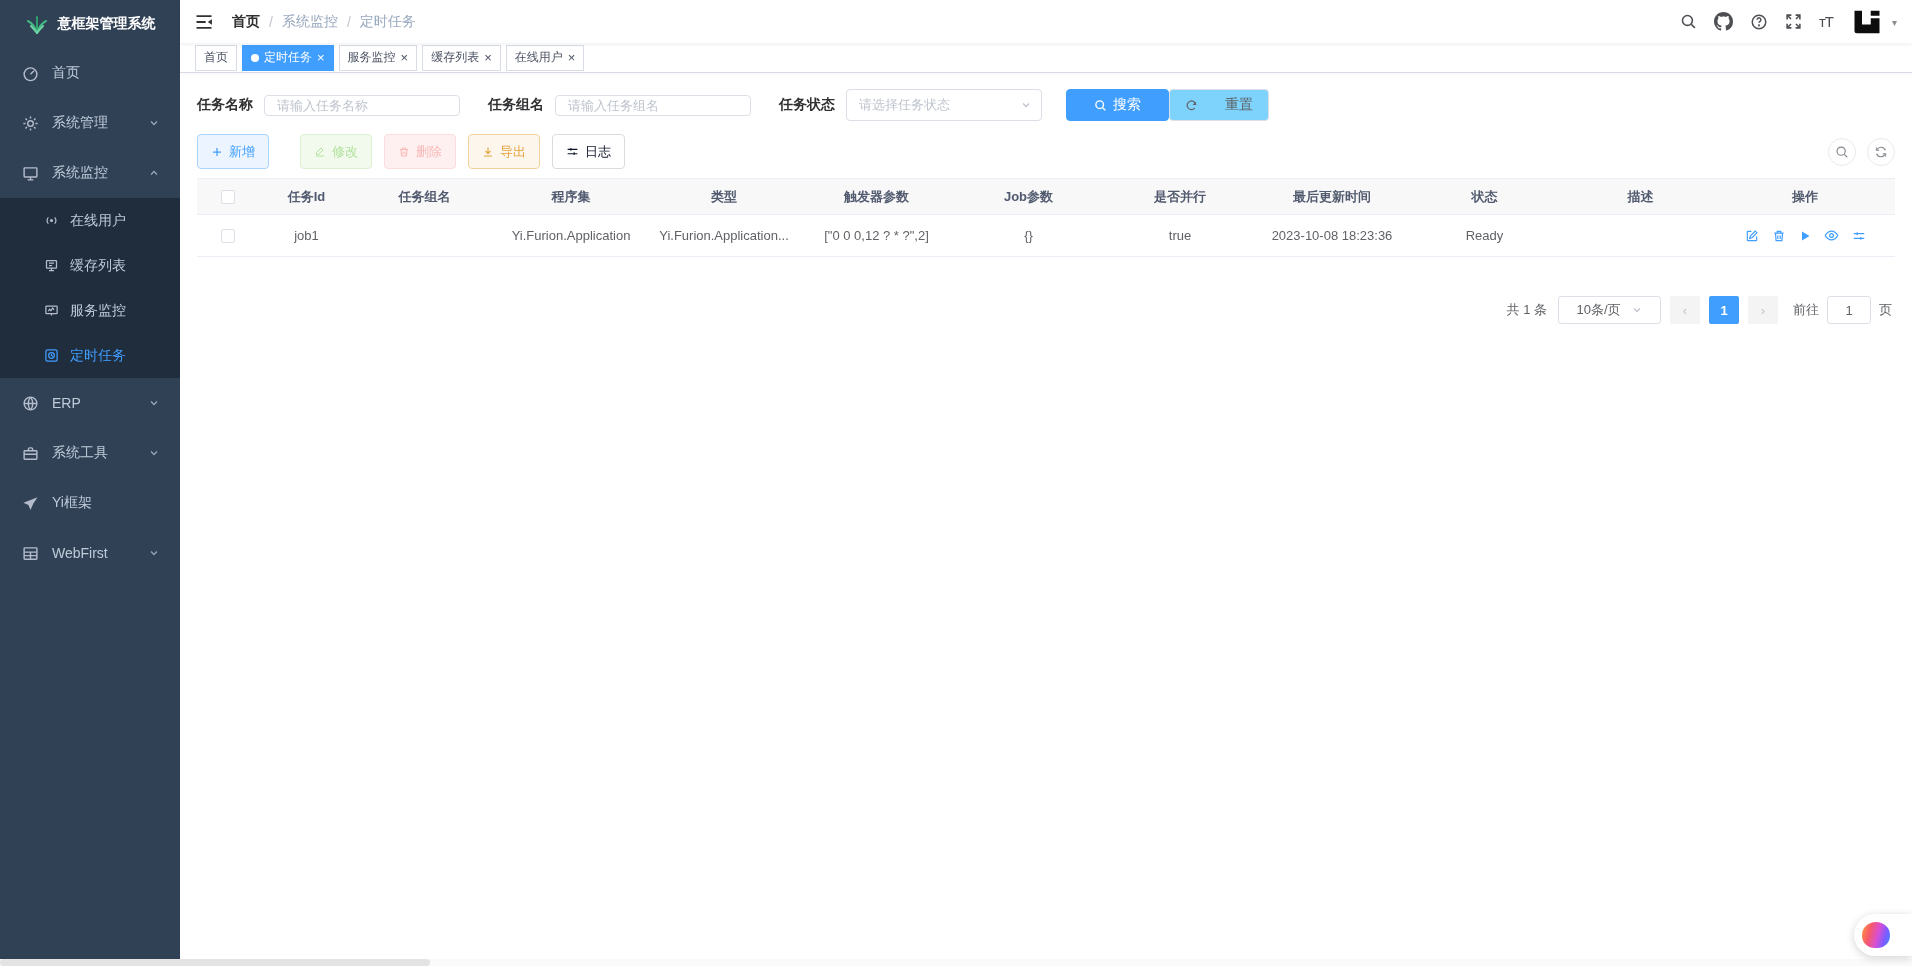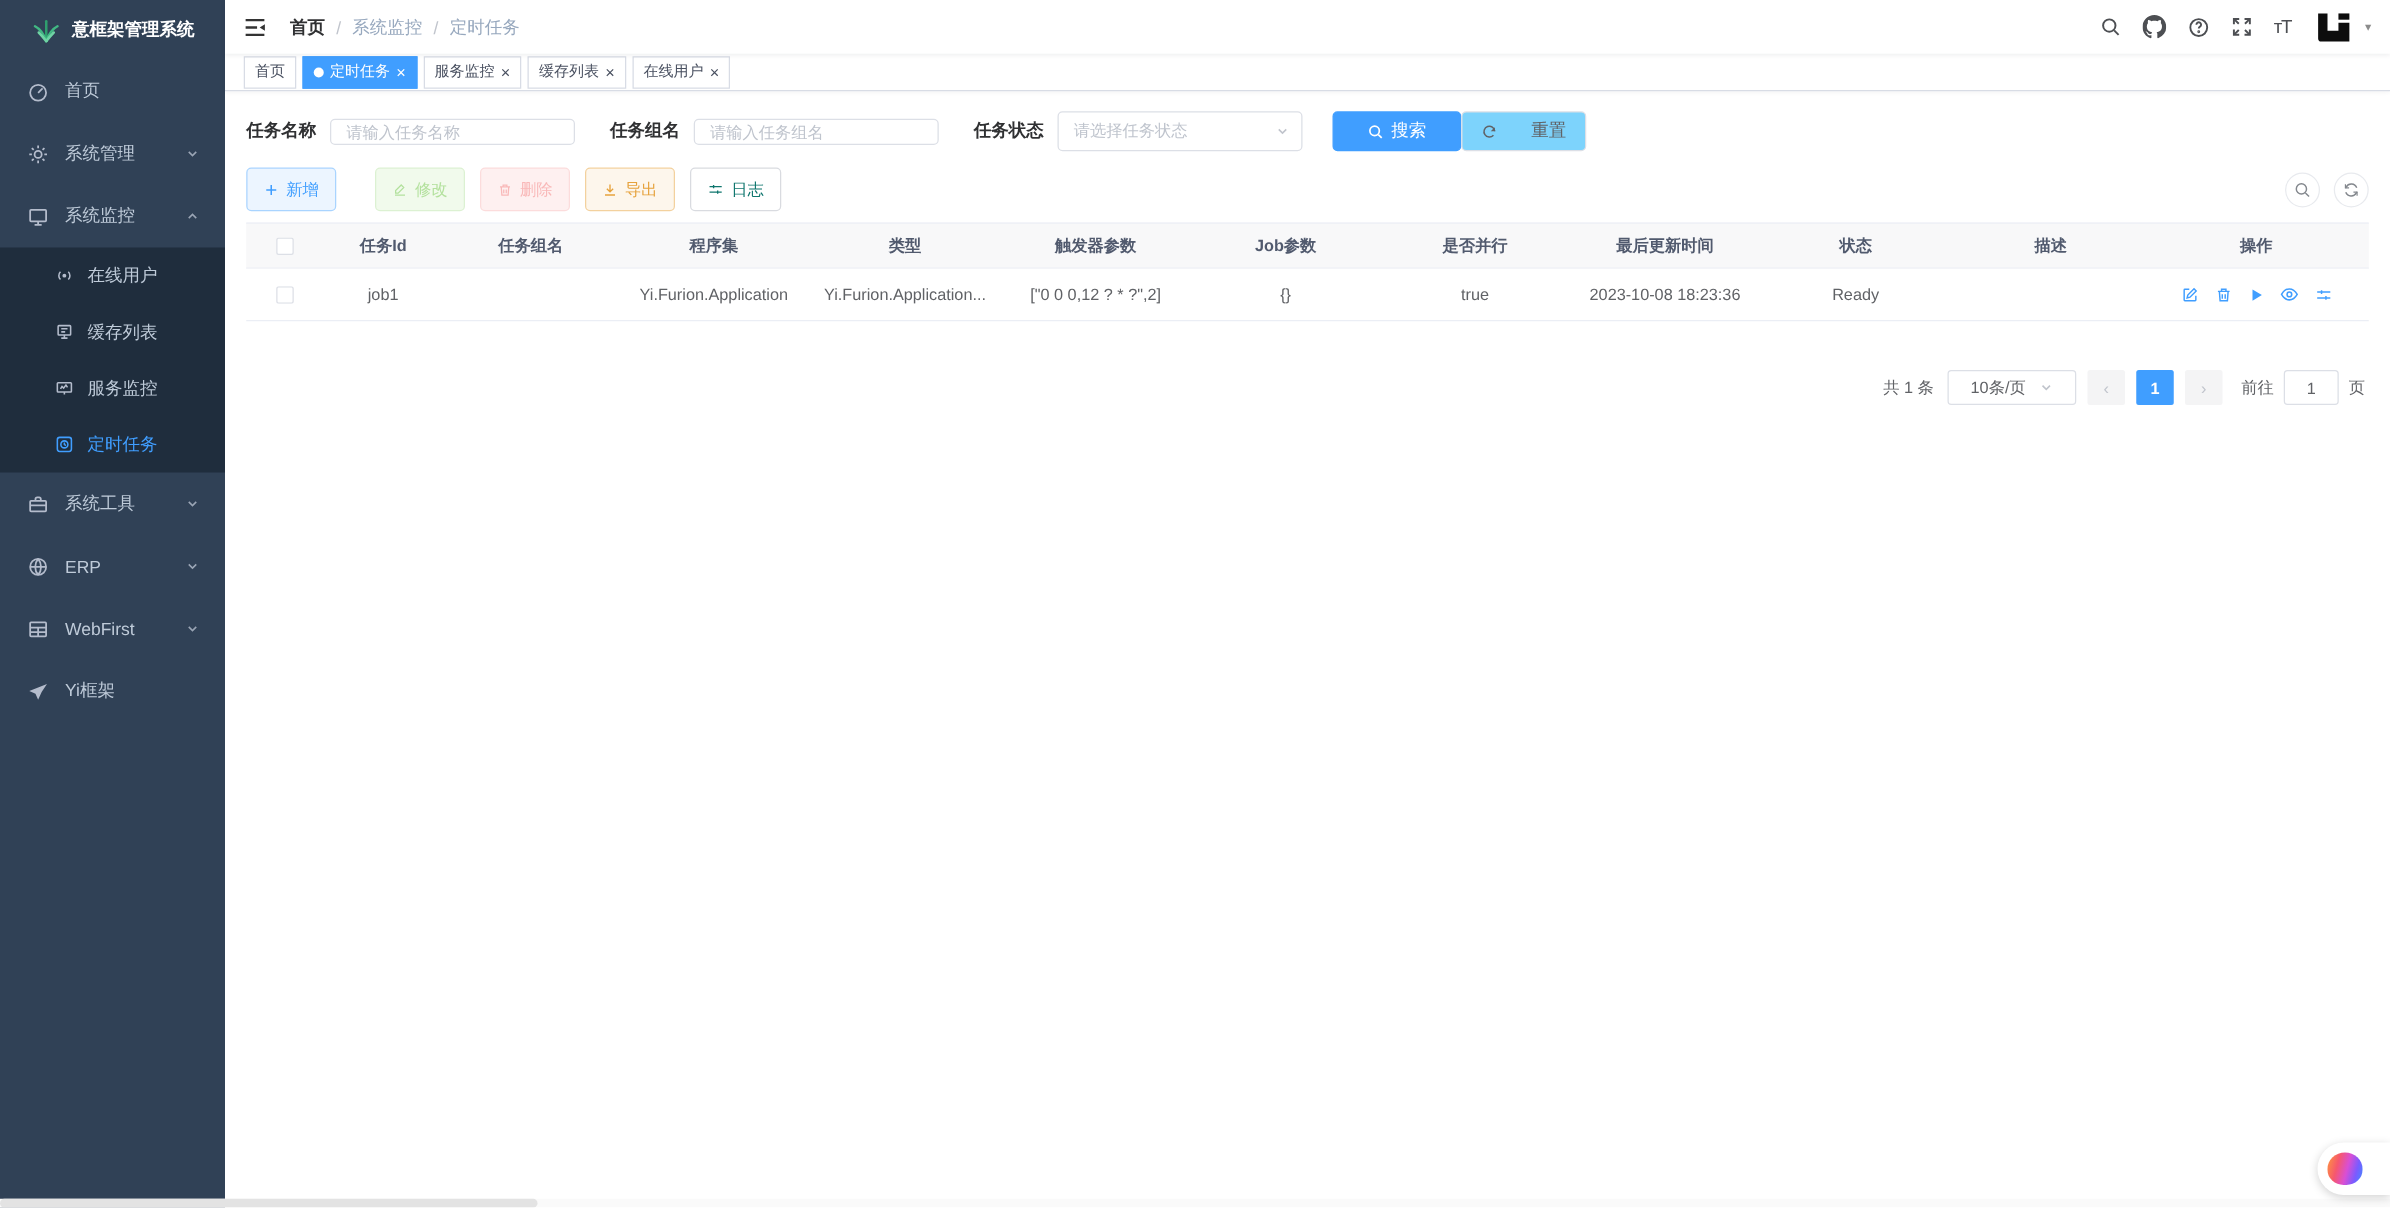--- a/index.html
+++ b/index.html
@@ -55,21 +55,21 @@
   .btn-primary { background:#409eff; border-color:#409eff; color:#fff; padding:0 27px; margin-left:24px; }
   .btn-plain { background:#7dd3fc; border-color:#dcdfe6; color:#606266; padding:0 15px; margin-left:0;gap:27px; }
 
   
   .toolbar-row { display:flex; align-items:center; margin-bottom:9px; }
   .tbtn { height:35px; padding:0 13px; border-radius:4px; font-size:13px; display:inline-flex; align-items:center; gap:6px; cursor:pointer; border:1px solid; margin-right:12px; font-family:inherit; }
   .tbtn-add { color:#409eff; background:#ecf5ff; border-color:#a9d4ff; }
   .tbtn-edit { color:#b3e19d; background:#f1faec; border-color:#dcf1d2; cursor:not-allowed;margin-left:19px; }
   .tbtn-del { color:#f9b8b8; background:#fef0f0; border-color:#fcdcdc; cursor:not-allowed; }
   .tbtn-export { color:#e6a23c; background:#fdf6ec; border-color:#f3d19e; }
-  .tbtn-log { color:#0f766e; background:#fff; border-color:#d9dbe0; }
+  .tbtn-log { color:#0f172a; background:#fff; border-color:#d9dbe0; }
   .toolbar-right { margin-left:auto; display:flex; gap:11px; }
   .circle-btn { width:28px; height:28px; border-radius:50%; border:1px solid #e8eaee; background:#fff; color:#83878d; display:flex; align-items:center; justify-content:center; cursor:pointer; }
 
   
   .table { width:100%; }
   .tr { display:flex; align-items:center; }
   .th-row { height:37px; background:#f8f8f9; border-top:1px solid #ebeef5; border-bottom:1px solid #ebeef5; color:#515a6e; font-weight:bold; font-size:13px; }
   .td-row { height:42px; border-bottom:1px solid #ebeef5; color:#606266; font-size:13px; background:#fff; }
   .cell { text-align:center; overflow:hidden; white-space:nowrap; text-overflow:ellipsis; flex-shrink:0; }
   .c-cb{width:61px; display:flex; justify-content:center;} .c-id{width:97px;} .c-group{width:139px;} .c-asm{width:154px;}
@@ -193,69 +193,69 @@
               <path d="M12 9.5V12l2 1.5"></path>
           </svg>
         </span>
         <span class="mi-label">定时任务</span>
       </div>
     </div>
 
     <div class="menu-item">
       <span class="mi-icon">
         <svg width="17" height="17" viewBox="0 0 24 24" fill="none" stroke="currentColor" stroke-width="2">
+          <circle cx="12" cy="12" r="9"></circle>
+            <path d="M3 12h18M12 3a14 14 0 0 1 0 18M12 3a14 14 0 0 0 0 18"></path>
+        </svg>
+      </span>
+      <span class="mi-label">ERP</span>
+      <span class="mi-caret">
+        <svg width="12" height="12" viewBox="0 0 24 24" fill="none" stroke="currentColor" stroke-width="2.5">
+            <path d="M6 9l6 6 6-6"></path>
+          </svg>
+      </span>
+    </div>
+
+    <div class="menu-item">
+      <span class="mi-icon">
+        <svg width="17" height="17" viewBox="0 0 24 24" fill="none" stroke="currentColor" stroke-width="2">
           <rect x="3" y="8" width="18" height="12" rx="1"></rect>
             <path d="M9 8V6a2 2 0 0 1 2-2h2a2 2 0 0 1 2 2v2M3 13h18"></path>
         </svg>
       </span>
       <span class="mi-label">系统工具</span>
       <span class="mi-caret">
         <svg width="12" height="12" viewBox="0 0 24 24" fill="none" stroke="currentColor" stroke-width="2.5">
             <path d="M6 9l6 6 6-6"></path>
           </svg>
       </span>
     </div>
 
     <div class="menu-item">
       <span class="mi-icon">
-        <svg width="17" height="17" viewBox="0 0 24 24" fill="none" stroke="currentColor" stroke-width="2">
-          <circle cx="12" cy="12" r="9"></circle>
-            <path d="M3 12h18M12 3a14 14 0 0 1 0 18M12 3a14 14 0 0 0 0 18"></path>
-        </svg>
-      </span>
-      <span class="mi-label">ERP</span>
-      <span class="mi-caret">
-        <svg width="12" height="12" viewBox="0 0 24 24" fill="none" stroke="currentColor" stroke-width="2.5">
-            <path d="M6 9l6 6 6-6"></path>
-          </svg>
-      </span>
+        <svg width="17" height="17" viewBox="0 0 24 24" fill="currentColor">
+          <path d="M22 3L2 11l7 3 3 7 4-9 6-9z"></path>
+        </svg>
+      </span>
+      <span class="mi-label">Yi框架</span>
     </div>
 
     <div class="menu-item">
       <span class="mi-icon">
         <svg width="17" height="17" viewBox="0 0 24 24" fill="none" stroke="currentColor" stroke-width="2">
           <rect x="3" y="4" width="18" height="16" rx="1"></rect>
             <path d="M3 10h18M12 10v10M3 15h18"></path>
         </svg>
       </span>
       <span class="mi-label">WebFirst</span>
       <span class="mi-caret">
         <svg width="12" height="12" viewBox="0 0 24 24" fill="none" stroke="currentColor" stroke-width="2.5">
             <path d="M6 9l6 6 6-6"></path>
           </svg>
       </span>
-    </div>
-
-    <div class="menu-item">
-      <span class="mi-icon">
-        <svg width="17" height="17" viewBox="0 0 24 24" fill="currentColor">
-          <path d="M22 3L2 11l7 3 3 7 4-9 6-9z"></path>
-        </svg>
-      </span>
-      <span class="mi-label">Yi框架</span>
     </div>
   </aside>
 
   <div class="main">
 
     <div class="navbar">
       <span class="hamburger">
         <svg width="20" height="20" viewBox="0 0 24 24">
           <path d="M3 5h18M3 12h11M3 19h18" fill="none" stroke="#333" stroke-width="2.2"></path>
           <path d="M16.5 12l5-3.2v6.4z" fill="#333"></path>

